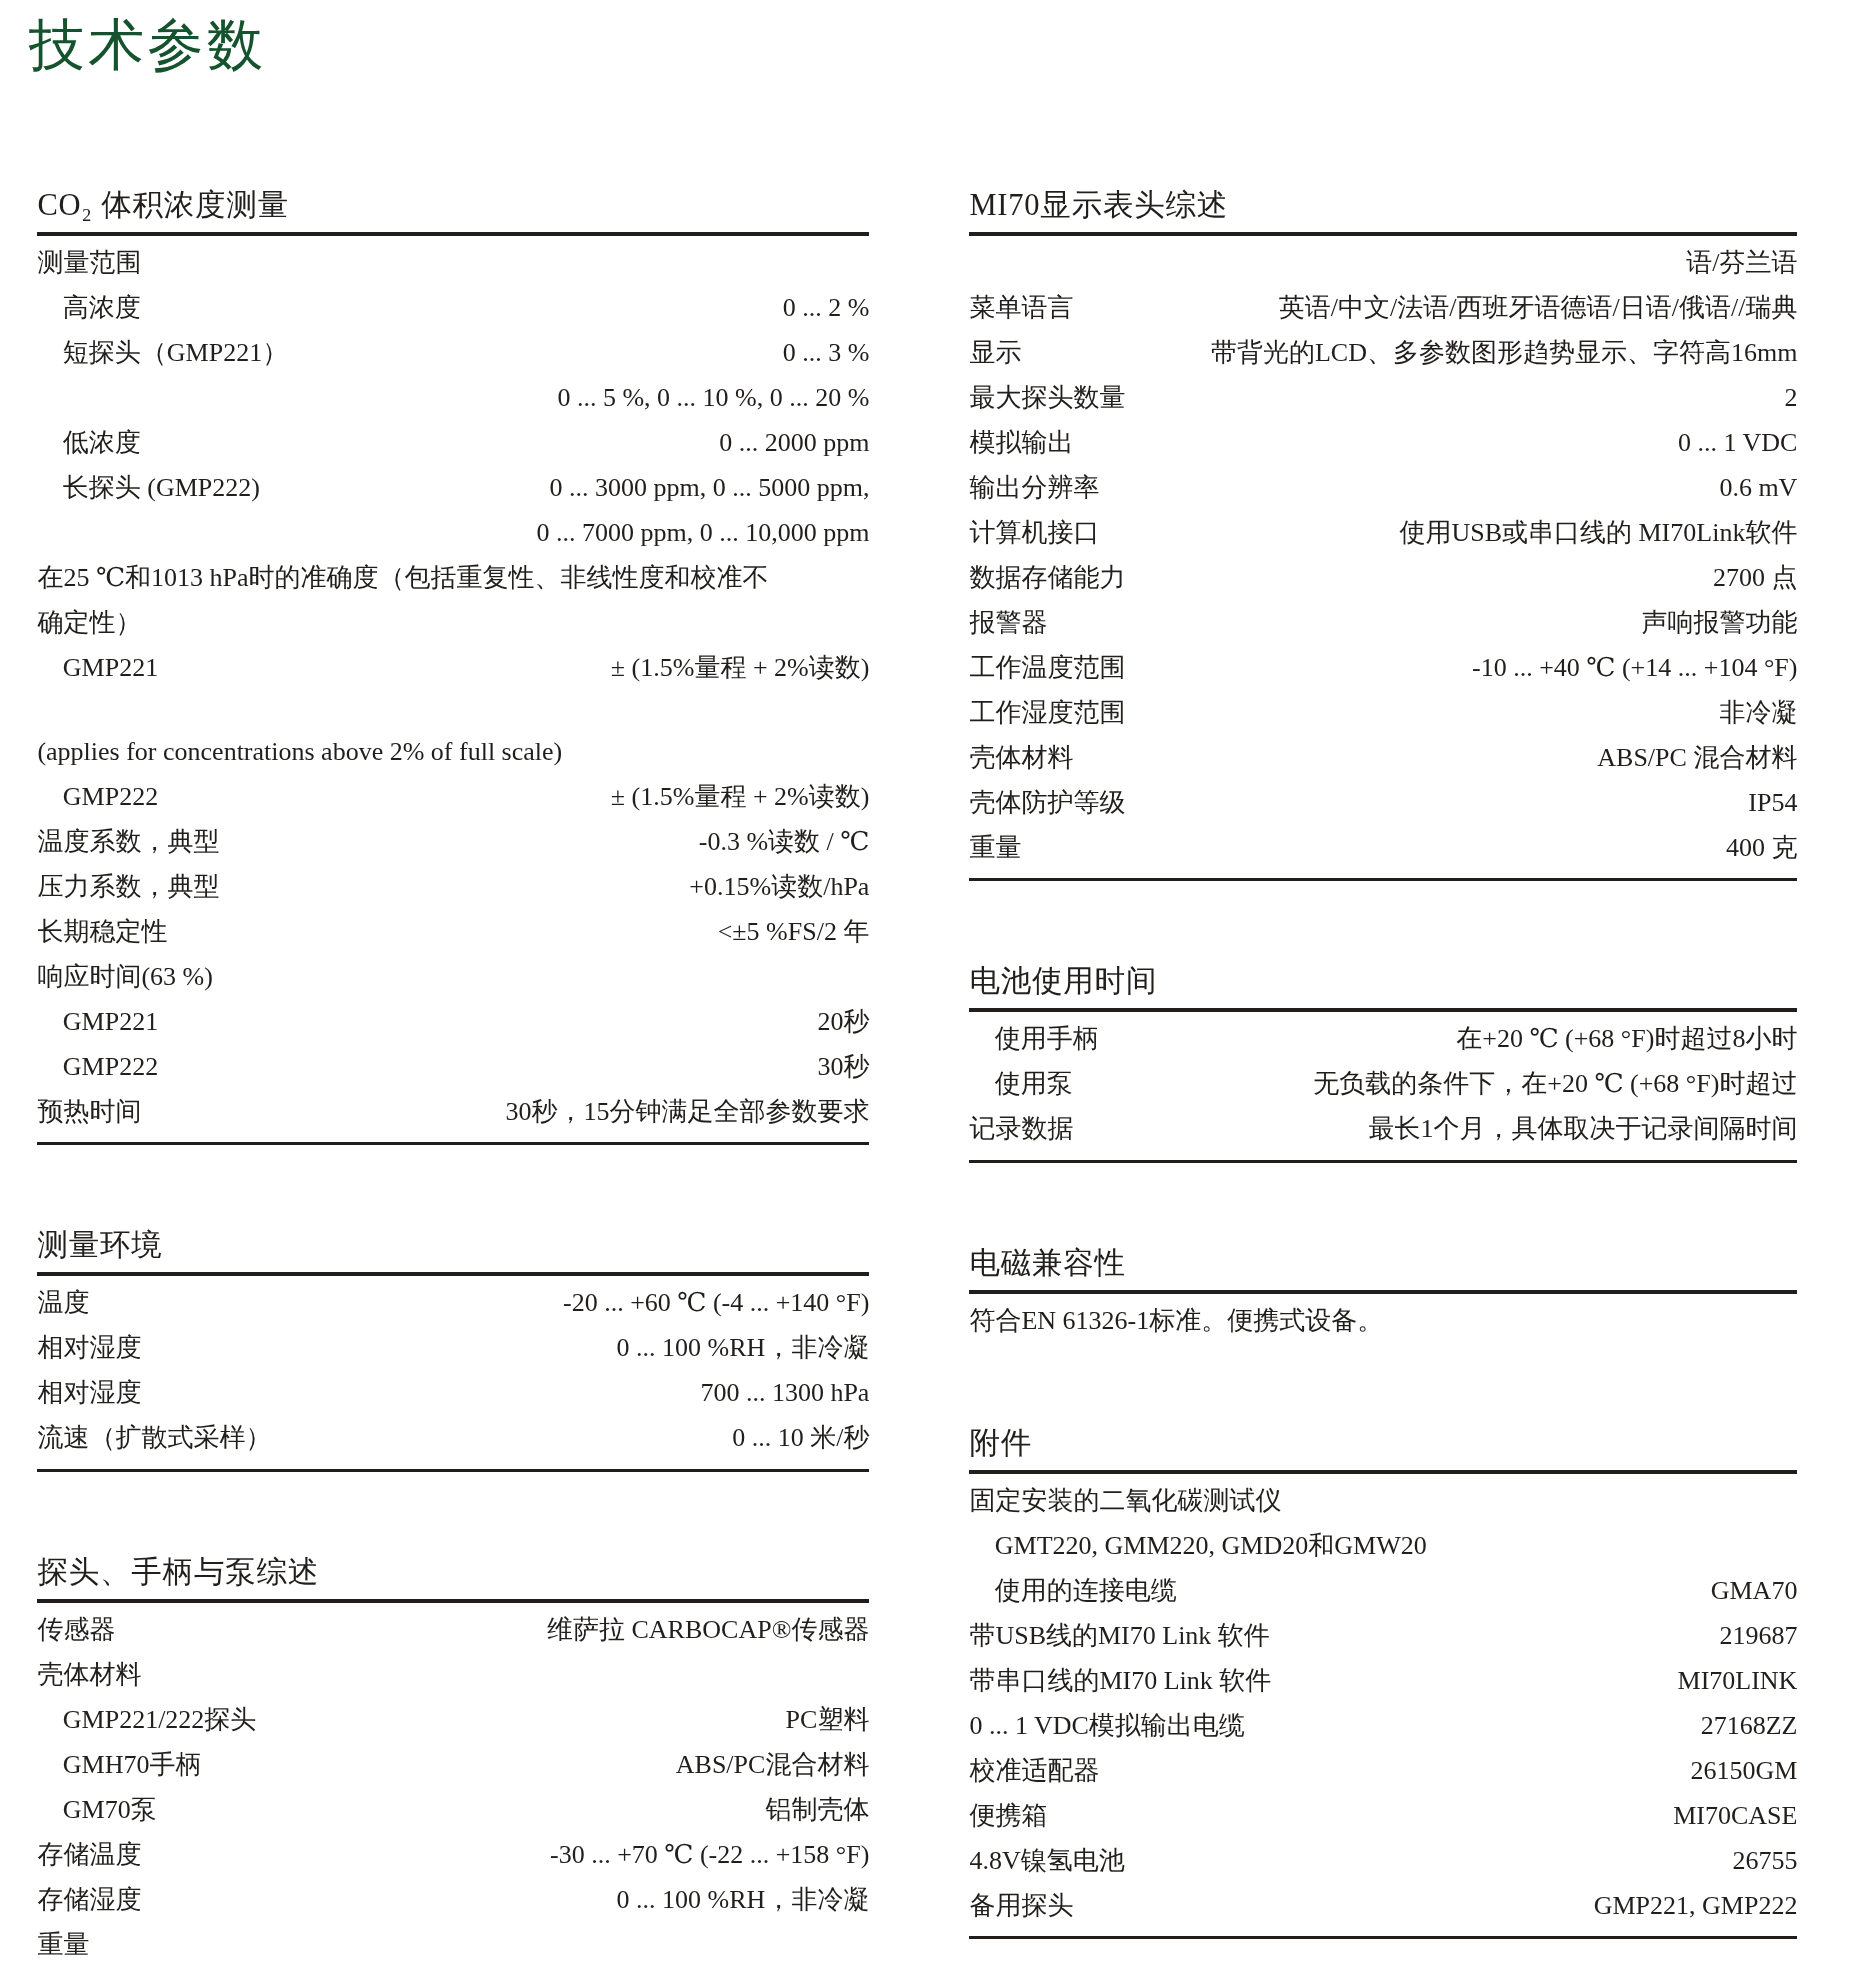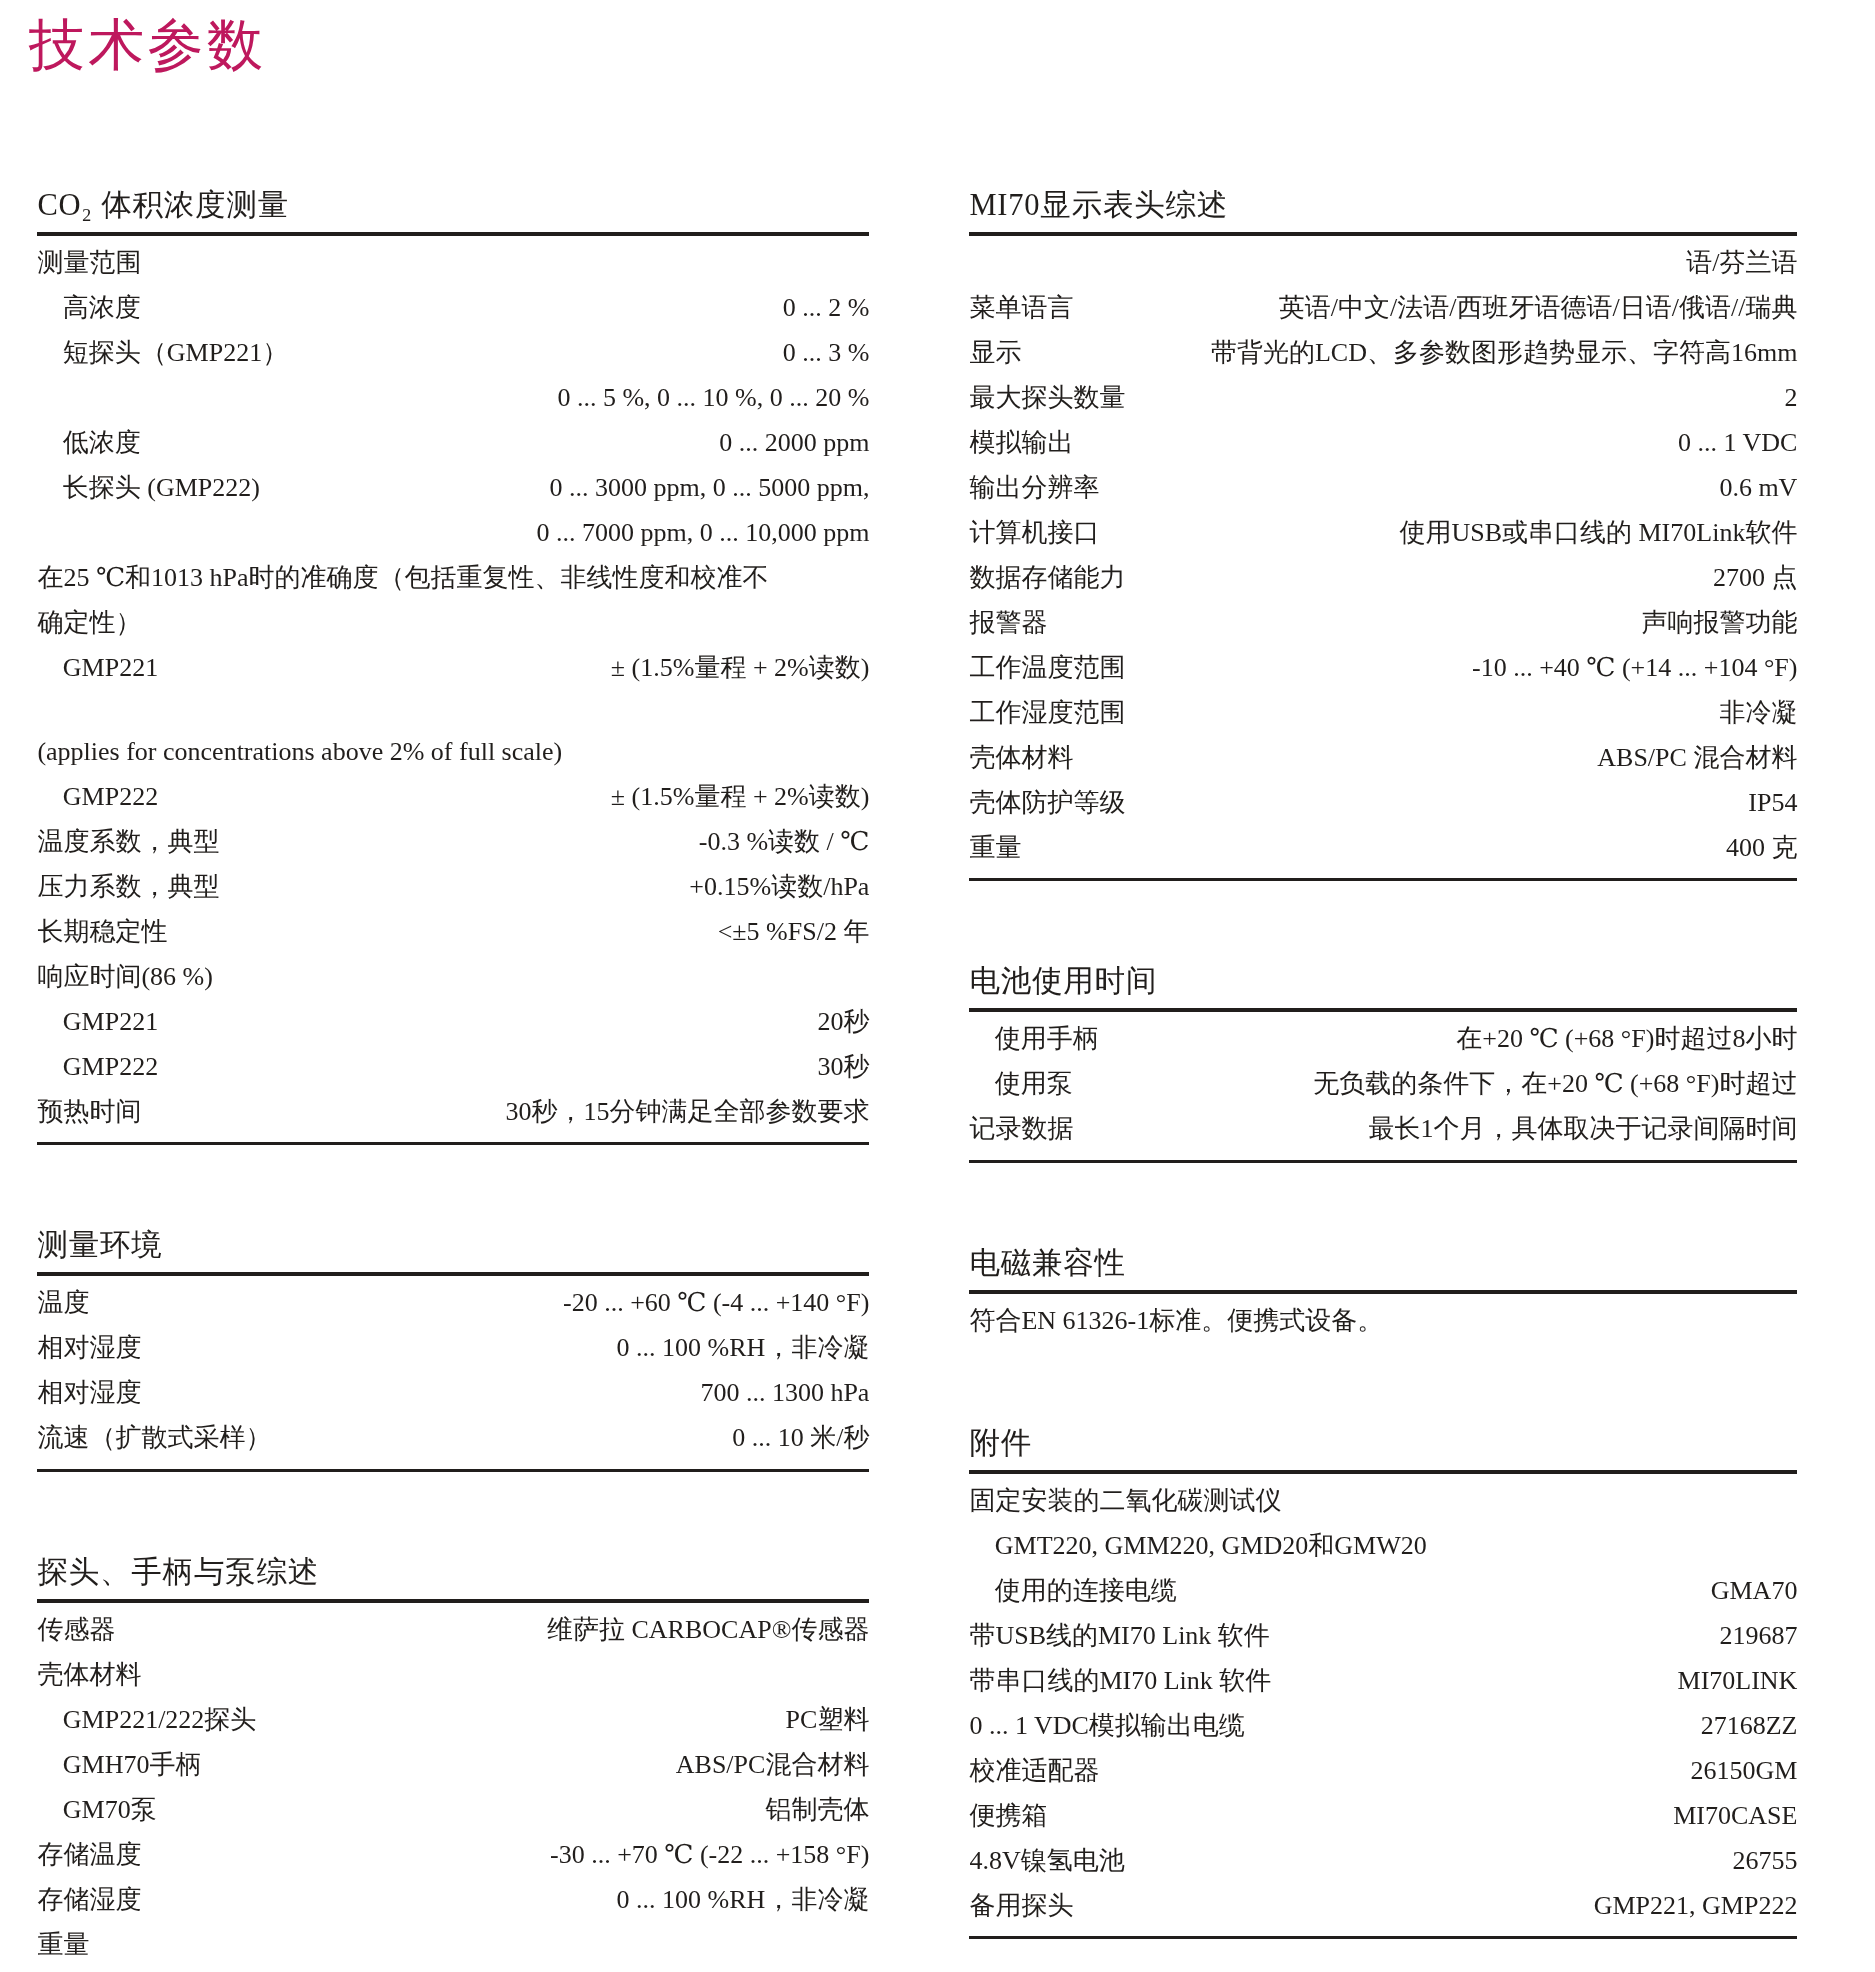--- a/index.html
+++ b/index.html
@@ -32,21 +32,21 @@
   .row .label{white-space:nowrap;}
   .row.indent .label{padding-left:25.4px;}
   .row .value{flex:1;text-align:right;margin-left:20.3px;white-space:nowrap;}
   .trow{font-size:26px;line-height:45px;}
   .spacer{height:39px;}
 </style>
 </head>
 <body>
 
 <div class="page">
-  <h1 class="page-title" style="color: #be185d;">技术参数</h1>
+  <h1 class="page-title" style="color: #14532d;">技术参数</h1>
   <div class="cols">
     <div class="col col-left" id="col-left">
         <div class="section closed">
           <h2 class="section-title">CO₂ 体积浓度测量</h2>
           <div class="rows">
             <div class="row">
               <span class="label">测量范围</span>
               <span class="value"></span>
             </div>
             <div class="row indent">
@@ -91,21 +91,21 @@
             </div>
             <div class="row">
               <span class="label">压力系数，典型</span>
               <span class="value">+0.15%读数/hPa</span>
             </div>
             <div class="row">
               <span class="label">长期稳定性</span>
               <span class="value">&lt;±5 %FS/2 年</span>
             </div>
             <div class="row">
-              <span class="label">响应时间(86 %)</span>
+              <span class="label">响应时间(63 %)</span>
               <span class="value"></span>
             </div>
             <div class="row indent">
               <span class="label">GMP221</span>
               <span class="value">20秒</span>
             </div>
             <div class="row indent">
               <span class="label">GMP222</span>
               <span class="value">30秒</span>
             </div>

